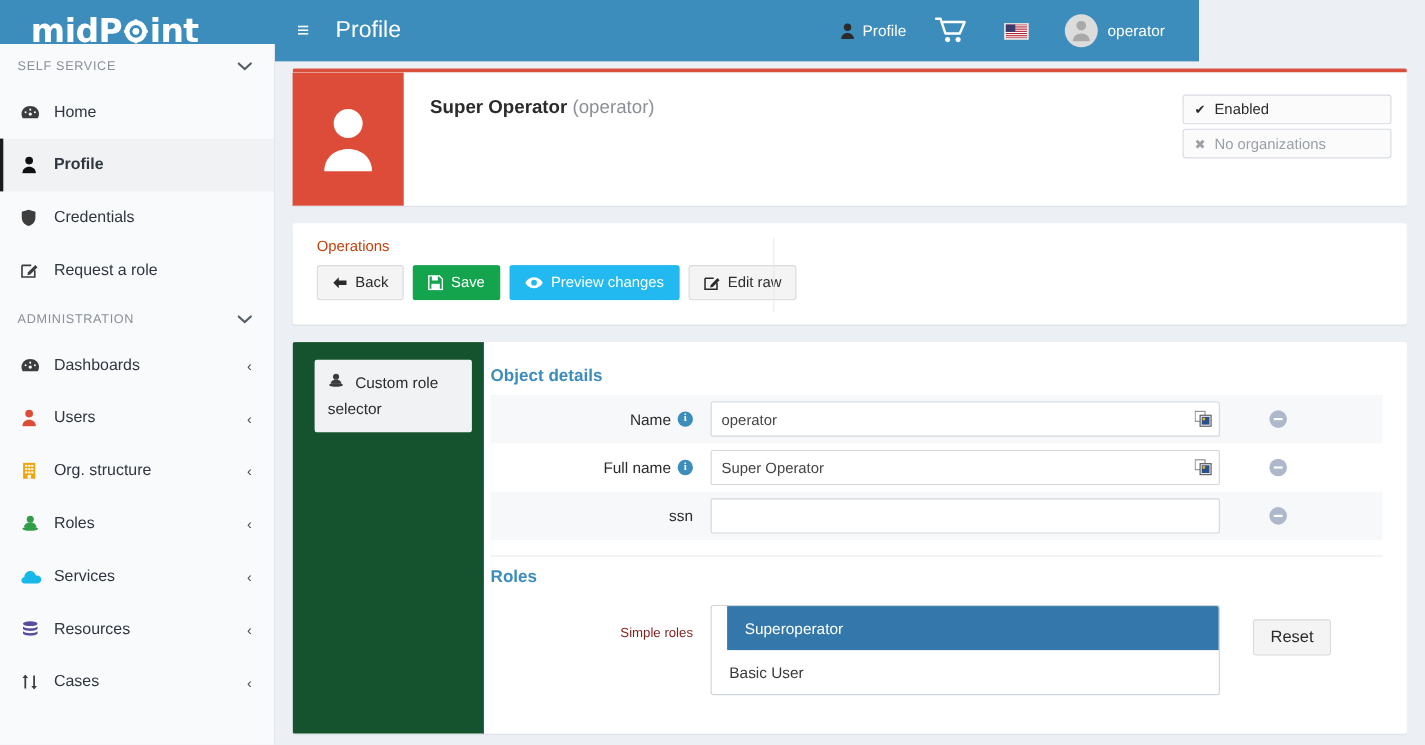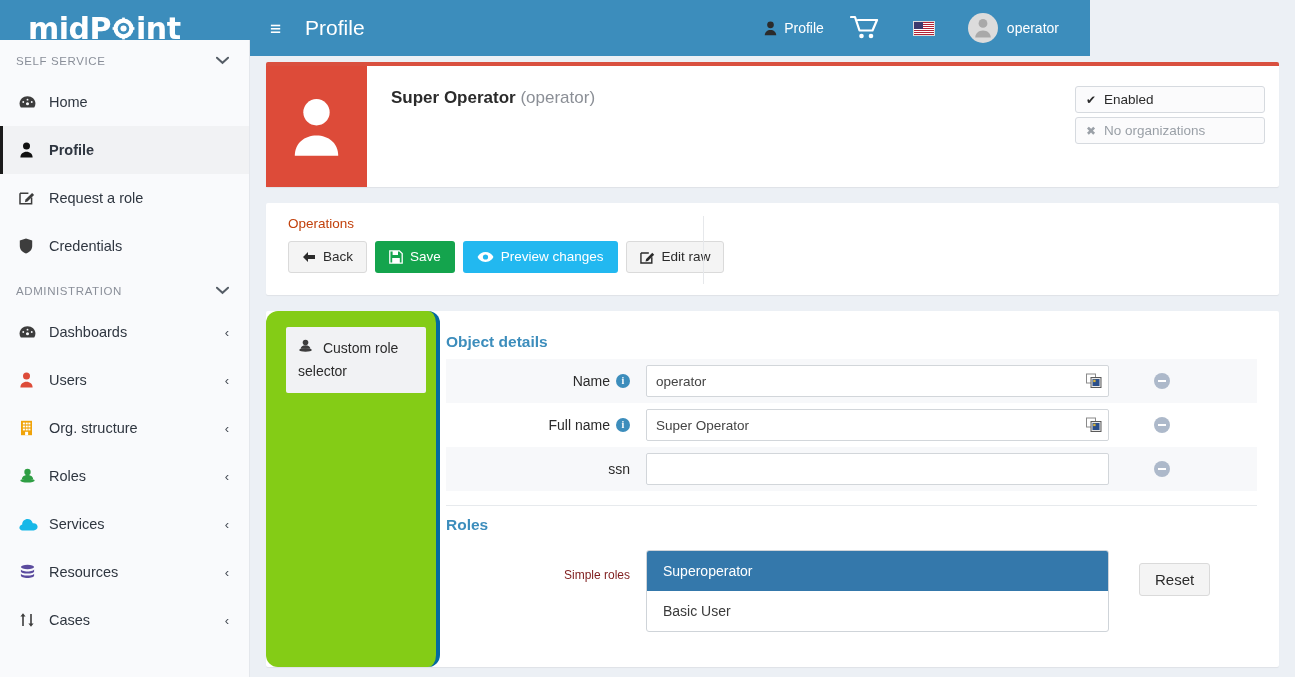--- a/index.html
+++ b/index.html
@@ -130,21 +130,21 @@
   .btn-cyan { background: #22b8f0; color: #fff; }
   .ops-div {
     position: absolute; left: 437px; top: 13px; width: 1px; height: 68px;
     background: #e6e8eb;
   }
 
   
   .details { display: flex; height: 356px; overflow: hidden; }
   .tabs-col {
     width: 174px; flex: 0 0 174px; padding: 16px 10px 0 20px;
-    border-right: 4px solid #0369a1; background: #84cc16; border-radius: 12px;
+    border-right: 1px solid #0369a1; background: #14532d;
   }
   .tab-item {
     background: #f1f2f4; padding: 10px 12px; font-size: 14px;
     color: #2b2b2b; border-radius: 2px; cursor: pointer; line-height: 1.65;
   }
   .tab-item .ti { margin-right: 6px; }
   .form-col { flex: 1; padding: 22px 22px 0 6px; }
 
   .sect-title {
     color: #3c8dbc; font-size: 15.5px; font-weight: bold;
@@ -193,21 +193,21 @@
     width: 200px; flex: 0 0 200px; text-align: right; padding-right: 16px;
     font-size: 12px; color: #7f1d1d; padding-top: 18px;
   }
   .listbox {
     width: 463px; flex: 0 0 463px; border: 1px solid #cfd4d9; border-radius: 3px;
     background: #fff; overflow: hidden;
   }
   .listbox .opt {
     padding: 12px 16px; font-size: 14px; color: #3a3a3a; cursor: pointer;
   }
-  .listbox .opt.sel { background: #3478ab; color: #ffffff; }
+  .listbox .opt.sel { background: #3478ab; color: #ffffff; margin-left: 14px; }
   .reset-btn {
     margin-left: 30px; background: #f4f4f4; border: 1px solid #dadada;
     border-radius: 3px; padding: 7px 15px; font-size: 15px; color: #2b2b2b;
     cursor: pointer; margin-top: 13px;
   }
 </style>
 </head>
 <body>
 
 <div class="app">
@@ -315,35 +315,35 @@
         <svg width="15" height="16" viewBox="0 0 14 16">
             <circle cx="7" cy="4" r="3.5" fill="#111111"></circle>
             <path d="M0.9 15.4c0-3.5 2.7-5.7 6.1-5.7s6.1 2.2 6.1 5.7z" fill="#111111"></path>
           </svg>
       </span>
       <span class="lbl">Profile</span>
     </div>
 
     <div class="side-item">
       <span class="ico">
+        <svg width="14" height="16" viewBox="0 0 14 16">
+            <path d="M7 0.6L0.8 2.6v5.2c0 4 2.6 6.7 6.2 7.6 3.6-.9 6.2-3.6 6.2-7.6V2.6z" fill="#3d3d3d"></path>
+          </svg>
+      </span>
+      <span class="lbl">Credentials</span>
+    </div>
+
+    <div class="side-item">
+      <span class="ico">
         <svg width="16" height="16" viewBox="0 0 16 16">
             <path d="M1 3.2h8.4M1 3.2v10.6h11.6V7.6" fill="none" stroke="#3d3d3d" stroke-width="1.5"></path>
             <path d="M6.5 9.6l6.6-6.6 2 2-6.6 6.6-2.6.6z" fill="#3d3d3d"></path>
           </svg>
       </span>
       <span class="lbl">Request a role</span>
-    </div>
-
-    <div class="side-item">
-      <span class="ico">
-        <svg width="14" height="16" viewBox="0 0 14 16">
-            <path d="M7 0.6L0.8 2.6v5.2c0 4 2.6 6.7 6.2 7.6 3.6-.9 6.2-3.6 6.2-7.6V2.6z" fill="#3d3d3d"></path>
-          </svg>
-      </span>
-      <span class="lbl">Credentials</span>
     </div>
 
     <div class="side-section">
       <span>ADMINISTRATION</span>
       <span class="chev">
         <svg width="13" height="9" viewBox="0 0 14 9">
             <path d="M1 1.5L7 7l6-5.5" fill="none" stroke="#555d66" stroke-width="2.1" stroke-linecap="round"></path>
           </svg>
       </span>
     </div>

